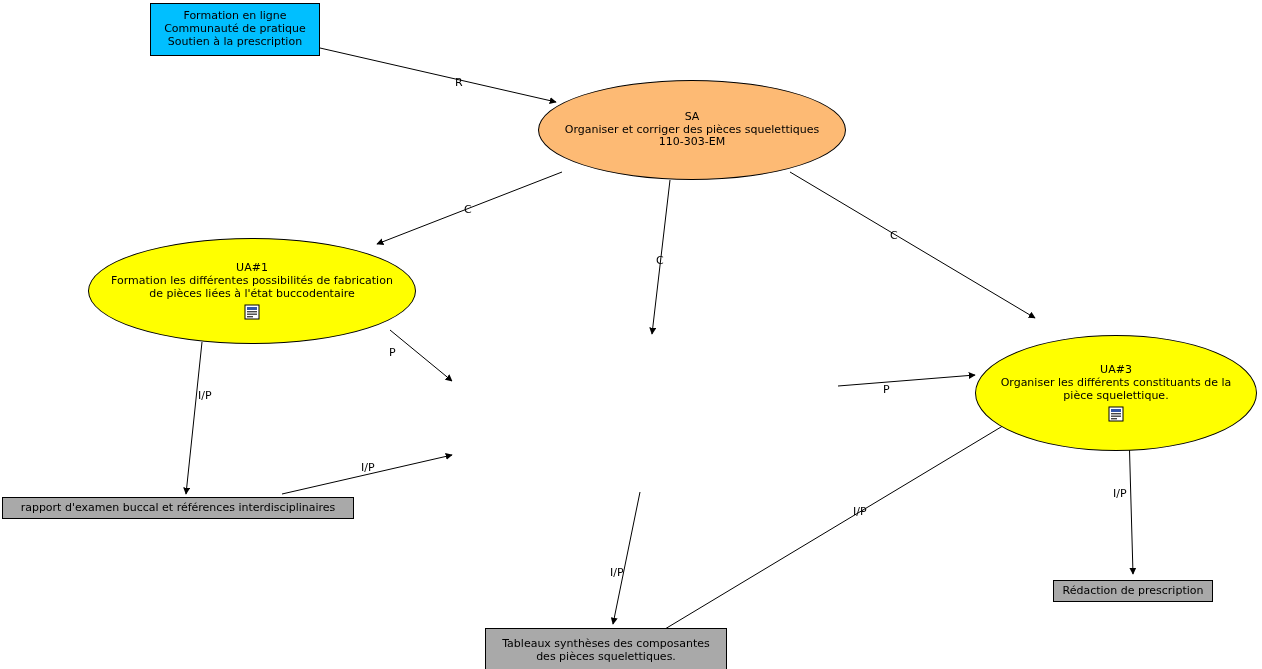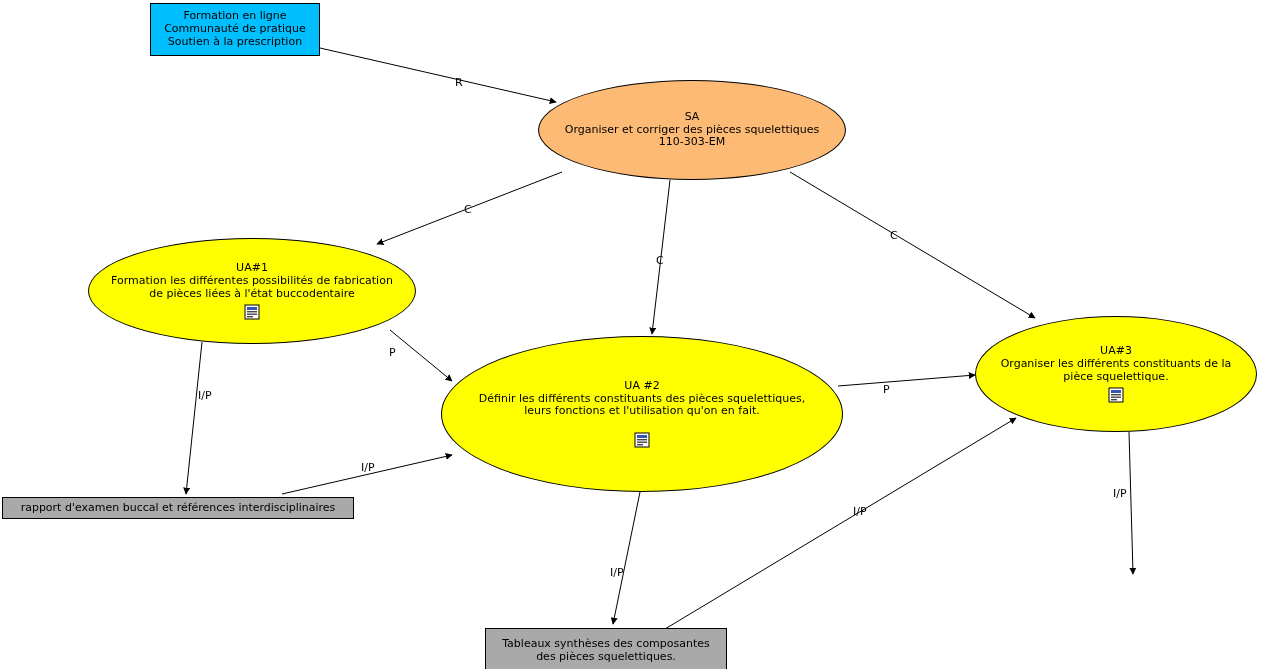--- a/index.html
+++ b/index.html
@@ -108,34 +108,22 @@
     <span class="line">de pièces liées à l'état buccodentaire</span>
     <svg class="icon-doc" viewBox="0 0 16 16">
       <rect x="1" y="1" width="14" height="14" fill="#ffffff" stroke="#000000" stroke-width="1"></rect>
       <rect x="3" y="3" width="10" height="3" fill="#3355aa"></rect>
       <rect x="3" y="7" width="10" height="1.4" fill="#444444"></rect>
       <rect x="3" y="9.5" width="10" height="1.4" fill="#444444"></rect>
       <rect x="3" y="12" width="6" height="1.4" fill="#444444"></rect>
     </svg>
   </div>
 
-  <div class="node ellipse" style="left:441px; top:336px; width:402px; height:156px; background:#ffff00; font-size:11px;">
-    <span class="line">UA #2</span>
-    <span class="line">Définir les différents constituants des pièces squelettiques,</span>
-    <span class="line">leurs fonctions et l'utilisation qu'on en fait.</span>
-    <svg class="icon-doc" viewBox="0 0 16 16" style="margin-top:14px;">
-      <rect x="1" y="1" width="14" height="14" fill="#ffffff" stroke="#000000" stroke-width="1"></rect>
-      <rect x="3" y="3" width="10" height="3" fill="#3355aa"></rect>
-      <rect x="3" y="7" width="10" height="1.4" fill="#444444"></rect>
-      <rect x="3" y="9.5" width="10" height="1.4" fill="#444444"></rect>
-      <rect x="3" y="12" width="6" height="1.4" fill="#444444"></rect>
-    </svg>
-  </div>
 
-  <div class="node ellipse" style="left:975px; top:316px; width:282px; height:116px; background:#ffff00; font-size:11px;">
+  <div class="node ellipse" style="left:975px; top:335px; width:282px; height:116px; background:#ffff00; font-size:11px;">
     <span class="line">UA#3</span>
     <span class="line">Organiser les différents constituants de la</span>
     <span class="line">pièce squelettique.</span>
     <svg class="icon-doc" viewBox="0 0 16 16">
       <rect x="1" y="1" width="14" height="14" fill="#ffffff" stroke="#000000" stroke-width="1"></rect>
       <rect x="3" y="3" width="10" height="3" fill="#3355aa"></rect>
       <rect x="3" y="7" width="10" height="1.4" fill="#444444"></rect>
       <rect x="3" y="9.5" width="10" height="1.4" fill="#444444"></rect>
       <rect x="3" y="12" width="6" height="1.4" fill="#444444"></rect>
     </svg>
@@ -143,20 +131,23 @@
 
   <div class="node rect" style="left:2px; top:497px; width:352px; height:22px; background:#a9a9a9; font-size:11px;">
     <span class="line">rapport d'examen buccal et références interdisciplinaires</span>
   </div>
 
   <div class="node rect" style="left:485px; top:628px; width:242px; height:46px; background:#a9a9a9; font-size:11px;">
     <span class="line">Tableaux synthèses des composantes</span>
     <span class="line">des pièces squelettiques.</span>
   </div>
 
+  <div class="node rect" style="left:1053px; top:580px; width:160px; height:22px; background:#a9a9a9; font-size:11px;">
+    <span class="line">Rédaction de prescription</span>
+  </div>
 
   <div class="edge-label" style="left:455px; top:76px;">R</div>
   <div class="edge-label" style="left:464px; top:203px;">C</div>
   <div class="edge-label" style="left:656px; top:254px;">C</div>
   <div class="edge-label" style="left:890px; top:229px;">C</div>
   <div class="edge-label" style="left:389px; top:346px;">P</div>
   <div class="edge-label" style="left:883px; top:383px;">P</div>
   <div class="edge-label" style="left:198px; top:389px;">I/P</div>
   <div class="edge-label" style="left:361px; top:461px;">I/P</div>
   <div class="edge-label" style="left:610px; top:566px;">I/P</div>

